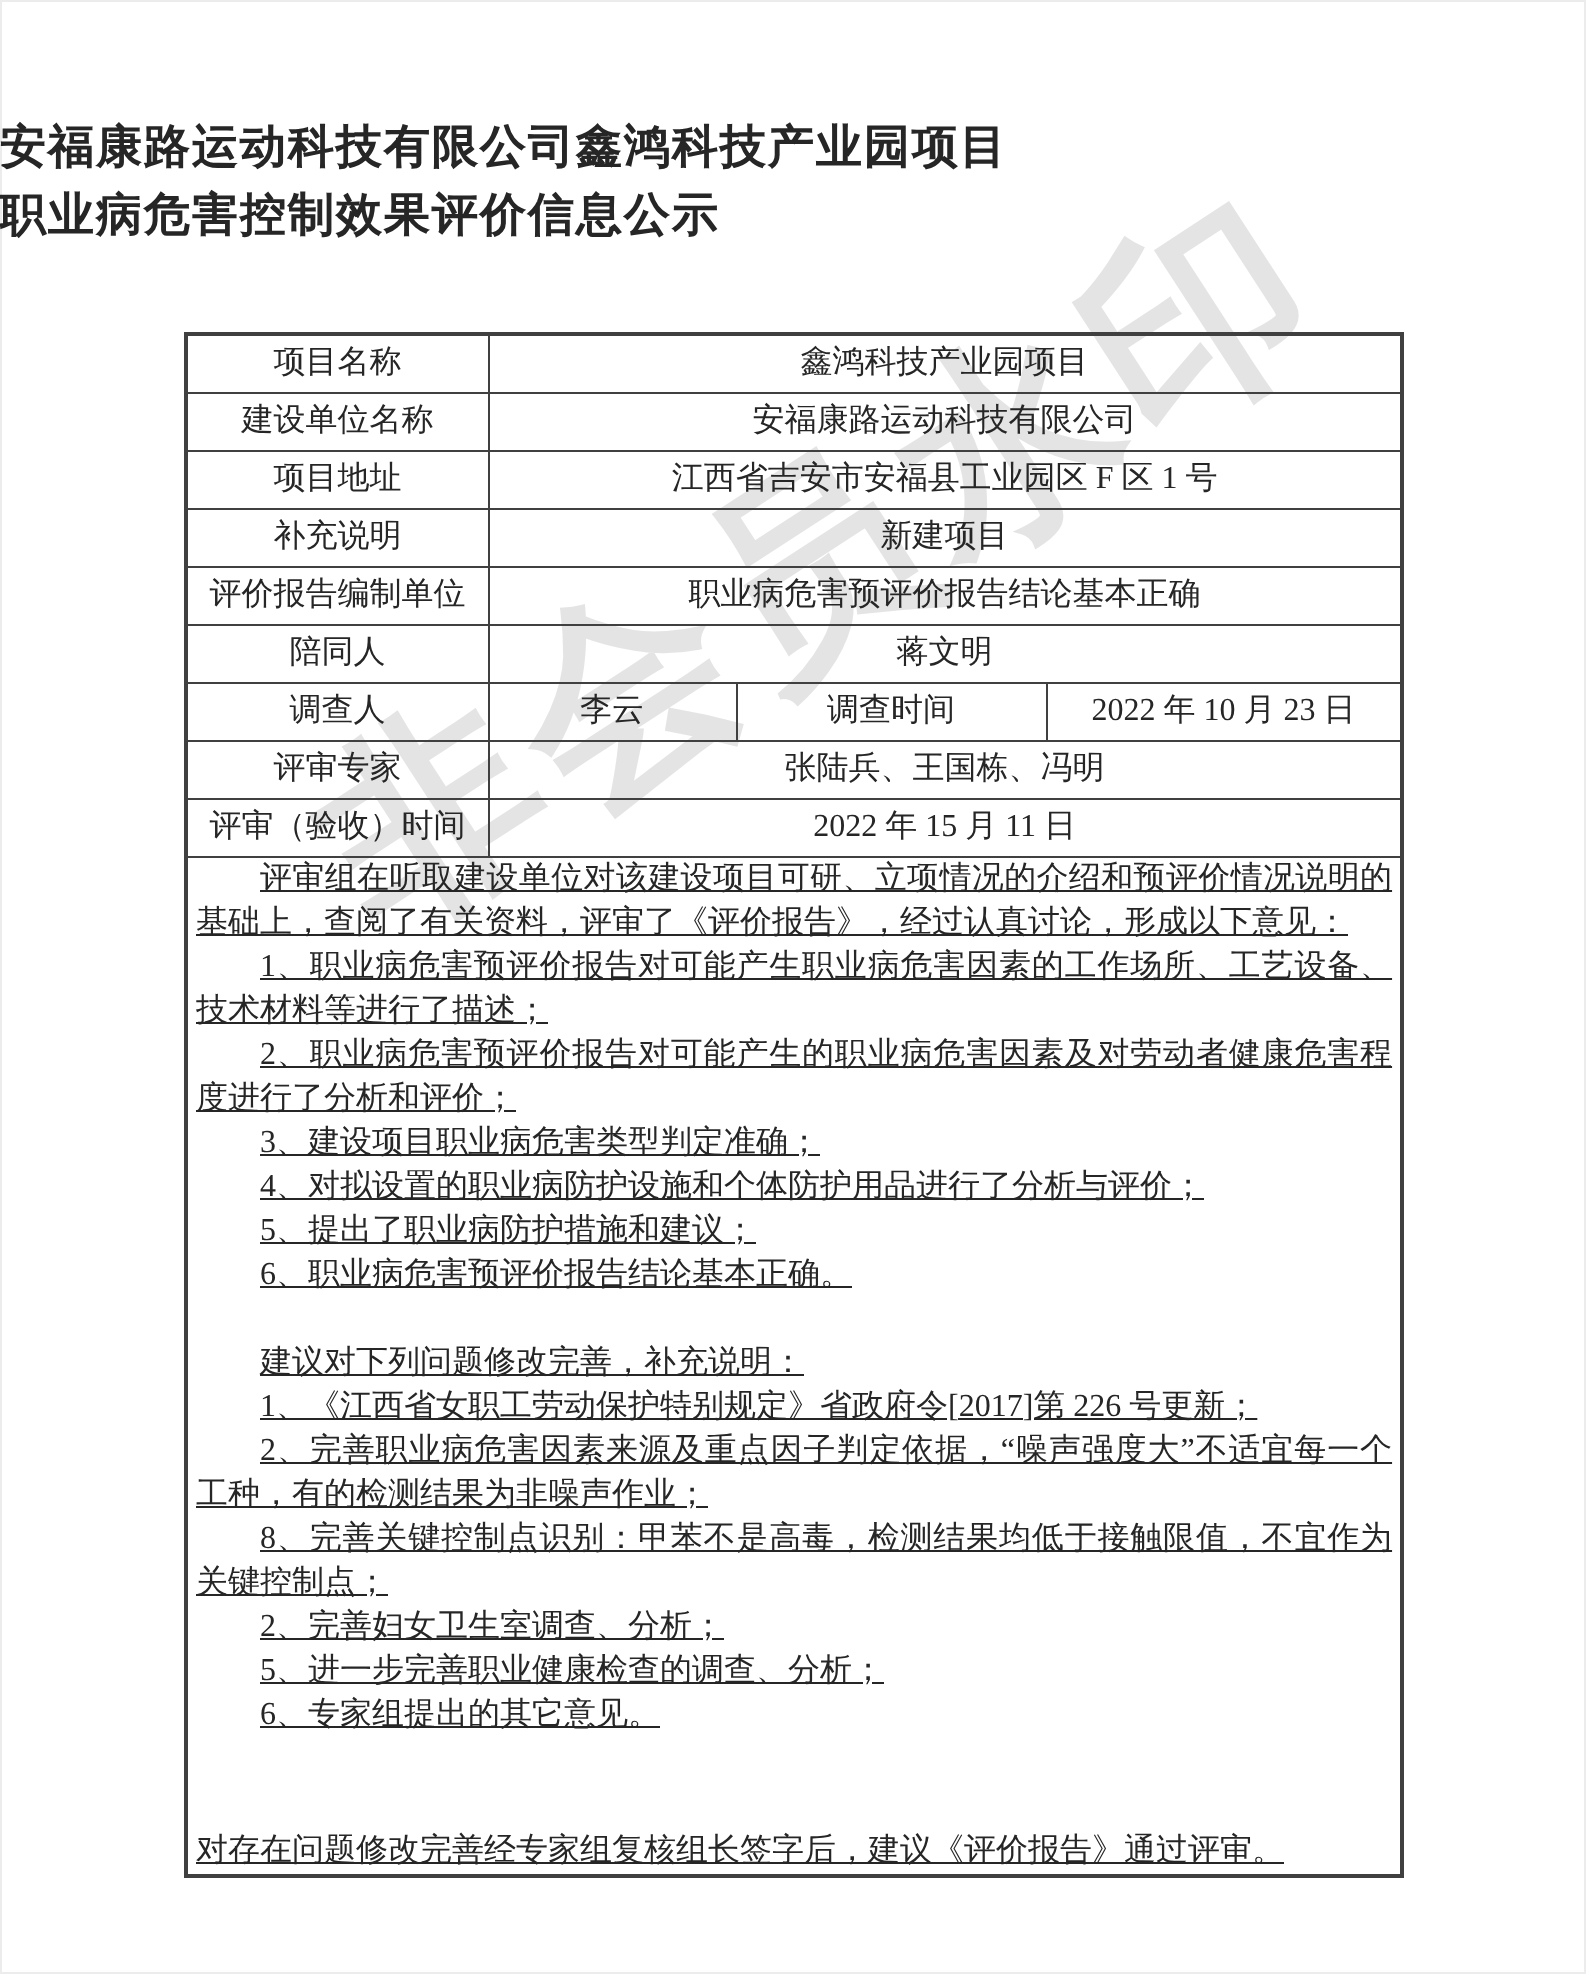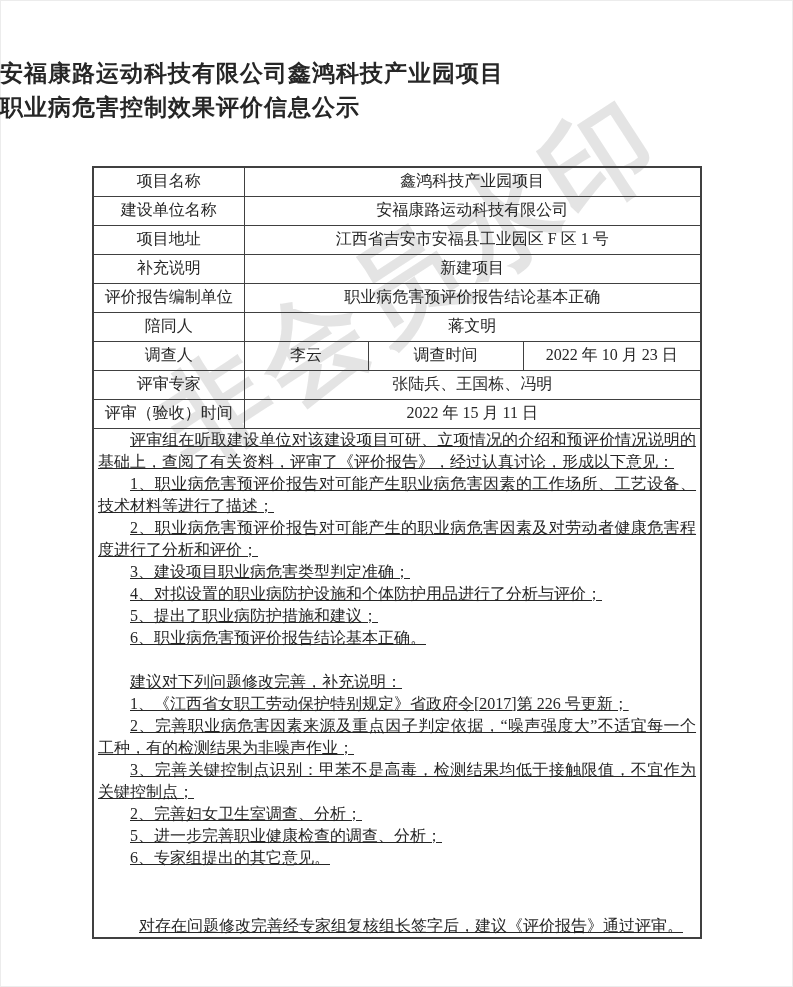--- a/index.html
+++ b/index.html
@@ -83,21 +83,21 @@
   }
   td.opinion p {
     margin: 0;
     line-height: 22px;
     text-indent: 2em;
     text-align: justify;
     font-size: 16px;
     text-decoration: underline;
   }
   td.opinion p.gap-top { margin-top: 22px; }
-  td.opinion p.closing { text-indent: 0; margin-top: 46px; margin-left: 41px; }
+  td.opinion p.closing { text-indent: 0; margin-top: 46px; }
 </style>
 </head>
 <body style="--text-color: #262626; --border-color: #404040; --watermark-color: #cfcfcf;">
 
 <div class="page">
 
   <div class="watermark">非会员水印</div>
 
   <h1 class="title">
     <span class="tl">安福康路运动科技有限公司鑫鸿科技产业园项目</span>
@@ -155,21 +155,21 @@
           <p>评审组在听取建设单位对该建设项目可研、立项情况的介绍和预评价情况说明的基础上，查阅了有关资料，评审了《评价报告》，经过认真讨论，形成以下意见：</p>
           <p>1、职业病危害预评价报告对可能产生职业病危害因素的工作场所、工艺设备、技术材料等进行了描述；</p>
           <p>2、职业病危害预评价报告对可能产生的职业病危害因素及对劳动者健康危害程度进行了分析和评价；</p>
           <p>3、建设项目职业病危害类型判定准确；</p>
           <p>4、对拟设置的职业病防护设施和个体防护用品进行了分析与评价；</p>
           <p>5、提出了职业病防护措施和建议；</p>
           <p>6、职业病危害预评价报告结论基本正确。</p>
           <p class="gap-top">建议对下列问题修改完善，补充说明：</p>
           <p>1、《江西省女职工劳动保护特别规定》省政府令[2017]第 226 号更新；</p>
           <p>2、完善职业病危害因素来源及重点因子判定依据，“噪声强度大”不适宜每一个工种，有的检测结果为非噪声作业；</p>
-          <p>3、完善关键控制点识别：甲苯不是高毒，检测结果均低于接触限值，不宜作为关键控制点；</p>
+          <p>8、完善关键控制点识别：甲苯不是高毒，检测结果均低于接触限值，不宜作为关键控制点；</p>
           <p>2、完善妇女卫生室调查、分析；</p>
           <p>5、进一步完善职业健康检查的调查、分析；</p>
           <p>6、专家组提出的其它意见。</p>
           <p class="closing">对存在问题修改完善经专家组复核组长签字后，建议《评价报告》通过评审。</p>
         </td>
       </tr>
     </tbody>
   </table>
 
 </div>

